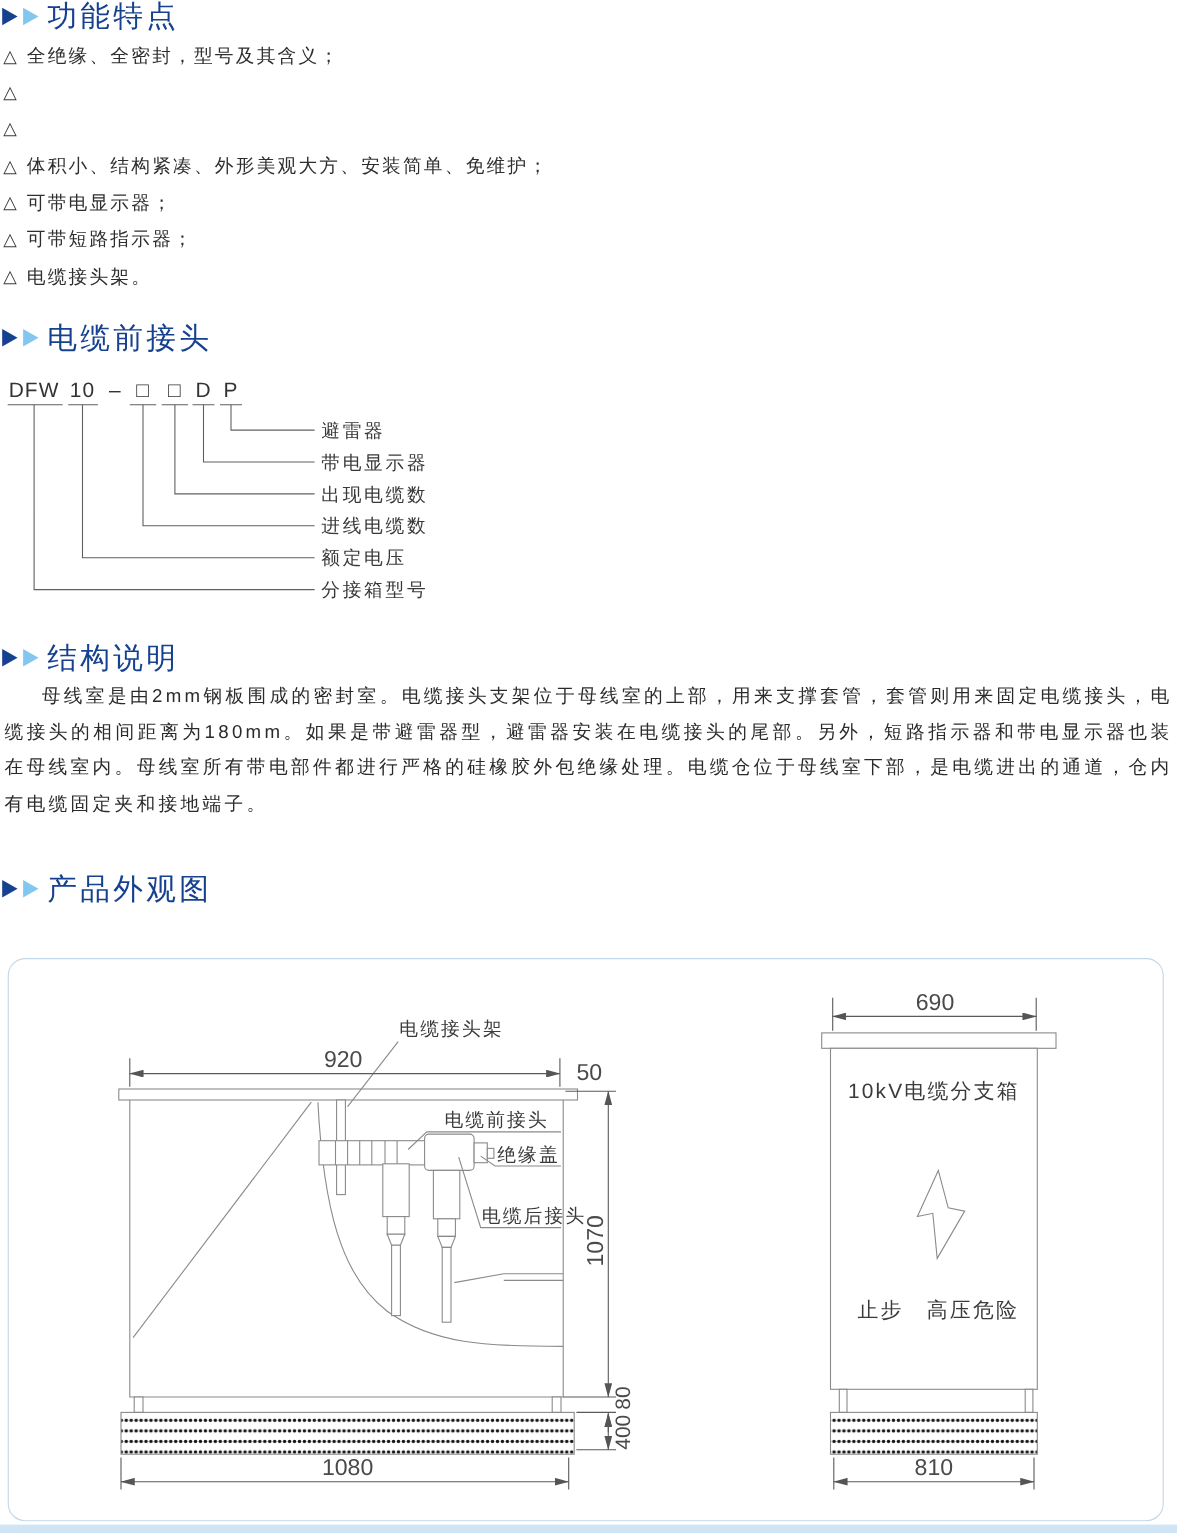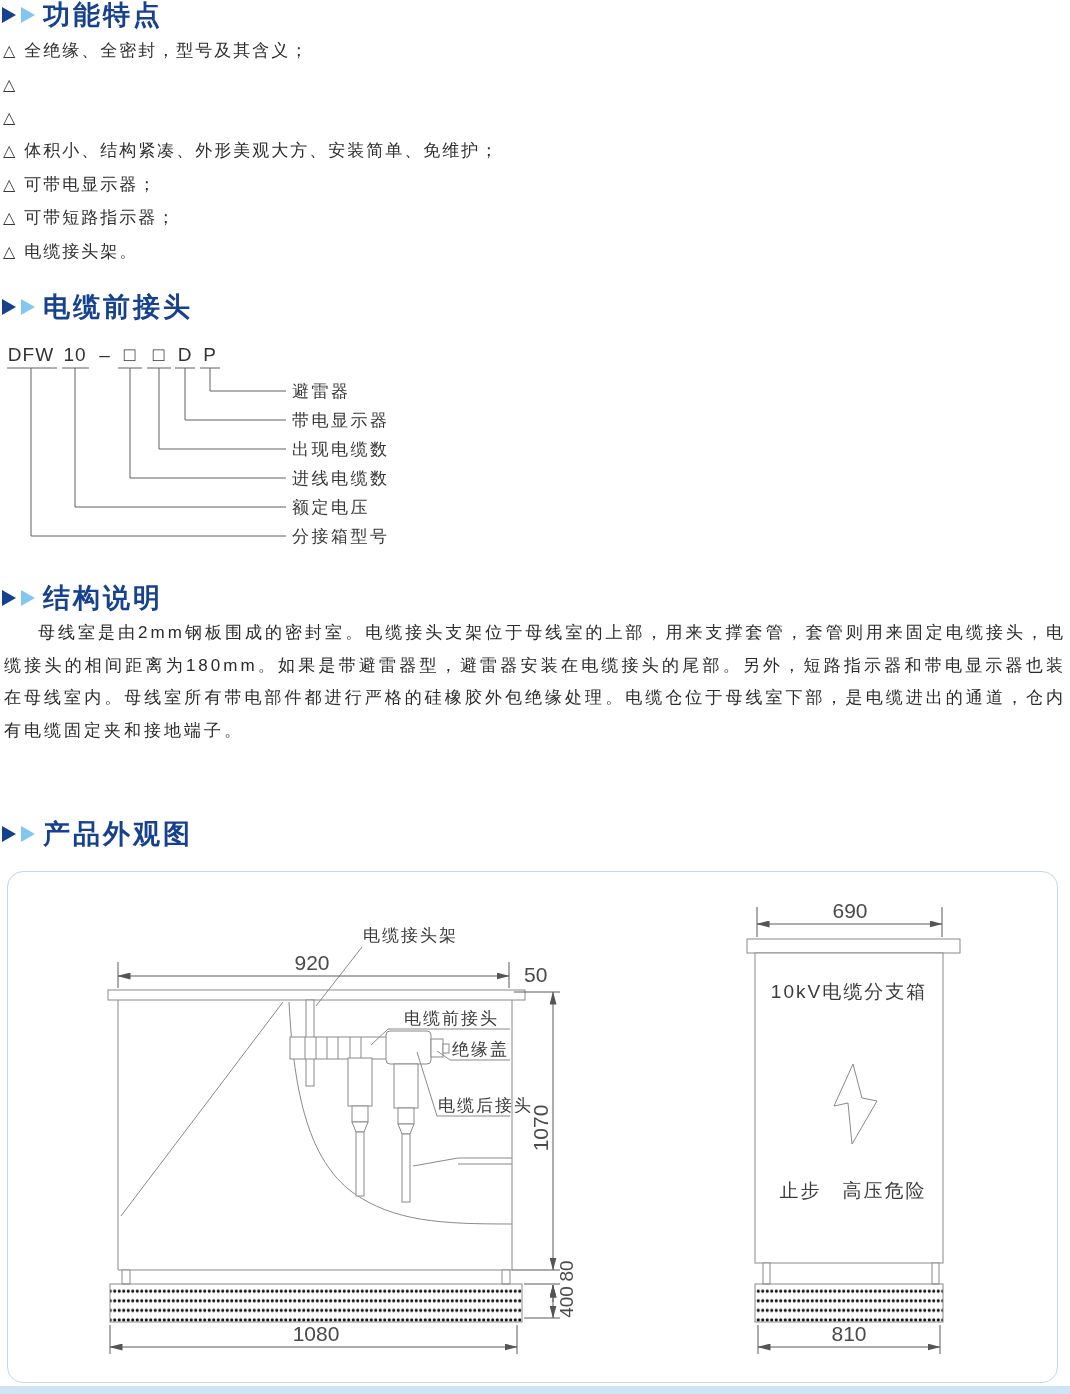--- a/index.html
+++ b/index.html
@@ -6,21 +6,21 @@
   html,body { margin:0; padding:0; }
   body {
     width:1070px; height:1394px; position:relative; overflow:hidden;
     background:#ffffff;
     font-family:"Liberation Sans","DejaVu Sans",sans-serif;
   }
   
   .sec-head { position:absolute; left:2px; display:flex; align-items:center; gap:5px; }
   .tri { width:0; height:0; border-top:8px solid transparent; border-bottom:8px solid transparent; border-left:14px solid #16418f; }
   .tri.light { border-left-color:#82c7f0; }
-  .sec-title { font-size:27px; font-weight:700; color:#16418f; letter-spacing:3px; margin:0 0 0 3px; line-height:30px; }
+  .sec-title { font-size:27px; font-weight:400; color:#16418f; letter-spacing:3px; margin:0 0 0 3px; line-height:30px; }
   
   .features { position:absolute; left:3px; top:34px; margin:0; padding:0; list-style:none; }
   .features li { height:33.4px; display:flex; align-items:center; font-size:17px; color:#2e2e2e; letter-spacing:2px; }
   .bmark { margin-right:9px; font-size:16px; color:#3a3a3a; letter-spacing:0; }
   
   .struct-text { position:absolute; left:4px; top:617px; width:1062px; }
   .struct-text p { margin:0; font-size:17px; line-height:32.6px; color:#2b2b2b; text-align:justify; text-indent:2em; letter-spacing:3px; }
   
   .outline-box { position:absolute; left:7px; top:871px; width:1051px; height:512px; border:1px solid #c2d8e8; border-radius:16px; background:#fff; }
   .bottom-strip { position:absolute; left:0; top:1386px; width:1070px; height:8px; background:#cfe4f4; }
@@ -113,21 +113,21 @@
 
 <div class="sec-head" style="top:583px">
   <span class="tri"></span>
   <span class="tri light"></span>
   <h2 class="sec-title">结构说明</h2>
 </div>
 <div class="struct-text">
   <p>母线室是由2mm钢板围成的密封室。电缆接头支架位于母线室的上部，用来支撑套管，套管则用来固定电缆接头，电缆接头的相间距离为180mm。如果是带避雷器型，避雷器安装在电缆接头的尾部。另外，短路指示器和带电显示器也装在母线室内。母线室所有带电部件都进行严格的硅橡胶外包绝缘处理。电缆仓位于母线室下部，是电缆进出的通道，仓内有电缆固定夹和接地端子。</p>
 </div>
 
-<div class="sec-head" style="top:819px">
+<div class="sec-head" style="top:793px">
   <span class="tri"></span>
   <span class="tri light"></span>
   <h2 class="sec-title">产品外观图</h2>
 </div>
 
 <div class="outline-box"></div>
 
 <svg id="drawing-svg" viewBox="0 868 1070 526">
   <defs>
     <marker id="arr" viewBox="0 0 13 7" markerWidth="13" markerHeight="7" refX="12.5" refY="3.5" orient="auto-start-reverse" markerUnits="userSpaceOnUse">

